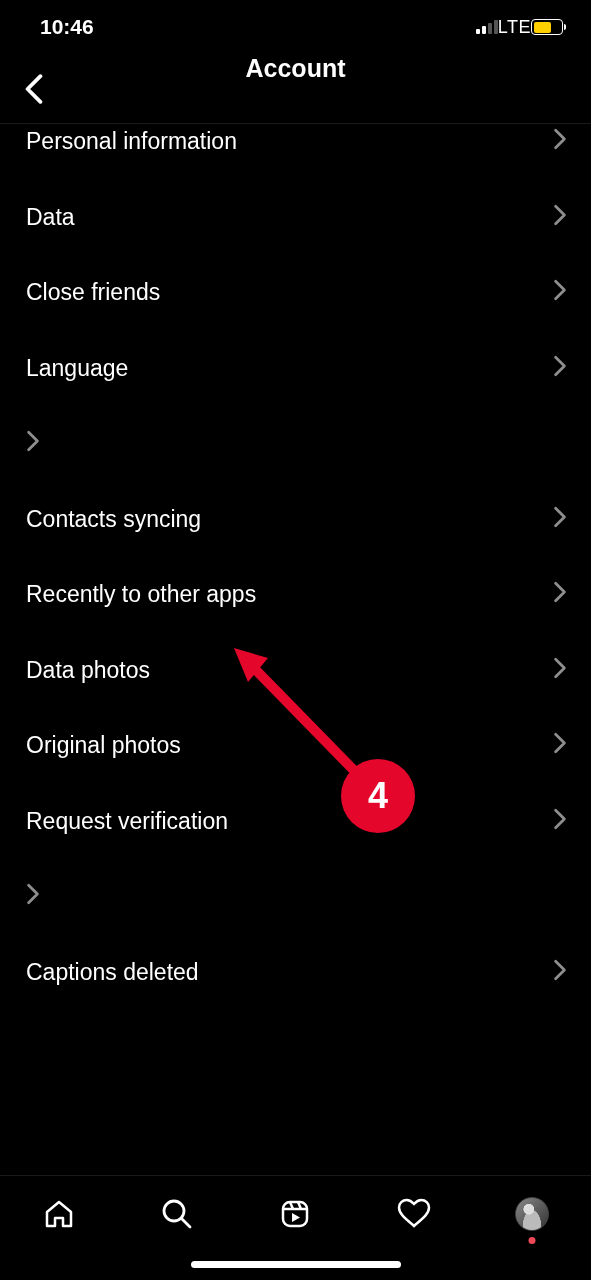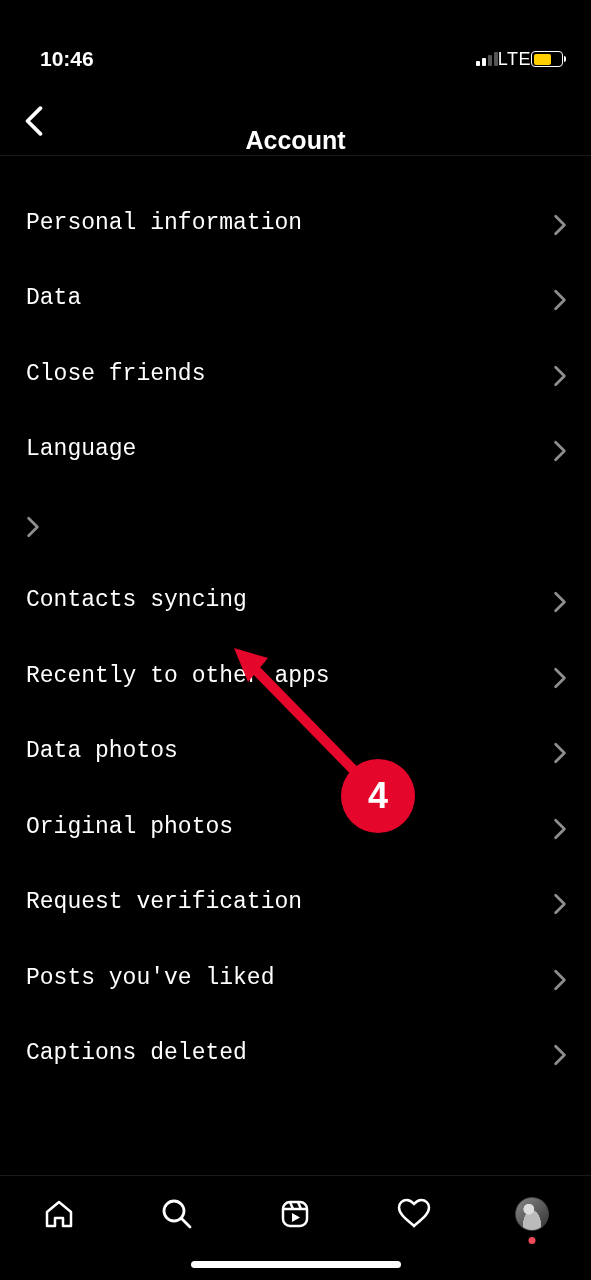--- a/index.html
+++ b/index.html
@@ -14,21 +14,20 @@
     }
     
     .status-bar {
       height: 54px;
       display: flex;
       align-items: center;
       justify-content: space-between;
       padding: 0 28px 0 40px;
       font-size: 21px;
       font-weight: 600;
-      margin-top: 32px;
     }
     .status-right {
       display: flex;
       align-items: center;
       gap: 0;
     }
     .signal-bars {
       display: flex;
       align-items: flex-end;
       gap: 2px;
@@ -71,21 +70,21 @@
     .battery-fill {
       width: 65%;
       height: 100%;
       background: #ffcf00;
       border-radius: 2px;
     }
     
     .header {
       height: 70px;
       display: flex;
-      align-items: flex-end;
+      align-items: flex-start;
       position: relative;
       border-bottom: 1px solid #1a1a1a;
     }
     .back-btn {
       position: absolute;
       left: 16px;
       top: 50%;
       transform: translateY(-50%);
       width: 36px;
       height: 36px;
@@ -99,24 +98,23 @@
       font-size: 25px;
       font-weight: 700;
     }
     
     .list {
       padding-top: 4px;
     }
     .list-row {
       height: 75.5px;
       display: flex;
-      align-items: flex-end;
+      align-items: flex-start;
       justify-content: space-between;
       padding: 0 24px 0 26px;
-      font-family: Liberation Mono, monospace;
     }
     .list-row-label {
       font-size: 23px;
       font-weight: 400;
       color: #fff;
     }
     .chevron {
       color: #8e8e8e;
     }
     
@@ -276,21 +274,20 @@
         <polyline points="2,2 10,10 2,18" stroke="#8e8e8e" stroke-width="2.5" fill="none" stroke-linecap="round" stroke-linejoin="round"></polyline>
       </svg>
   </div>
   <div class="list-row">
     <span class="list-row-label">Request verification</span>
     <svg class="chevron" width="14" height="22" viewBox="0 0 12 20">
         <polyline points="2,2 10,10 2,18" stroke="#8e8e8e" stroke-width="2.5" fill="none" stroke-linecap="round" stroke-linejoin="round"></polyline>
       </svg>
   </div>
   <div class="list-row">
-    <span class="list-row-label">Posts you've liked</span>
     <svg class="chevron" width="14" height="22" viewBox="0 0 12 20">
         <polyline points="2,2 10,10 2,18" stroke="#8e8e8e" stroke-width="2.5" fill="none" stroke-linecap="round" stroke-linejoin="round"></polyline>
       </svg>
   </div>
   <div class="list-row">
     <span class="list-row-label">Captions deleted</span>
     <svg class="chevron" width="14" height="22" viewBox="0 0 12 20">
         <polyline points="2,2 10,10 2,18" stroke="#8e8e8e" stroke-width="2.5" fill="none" stroke-linecap="round" stroke-linejoin="round"></polyline>
       </svg>
   </div>

